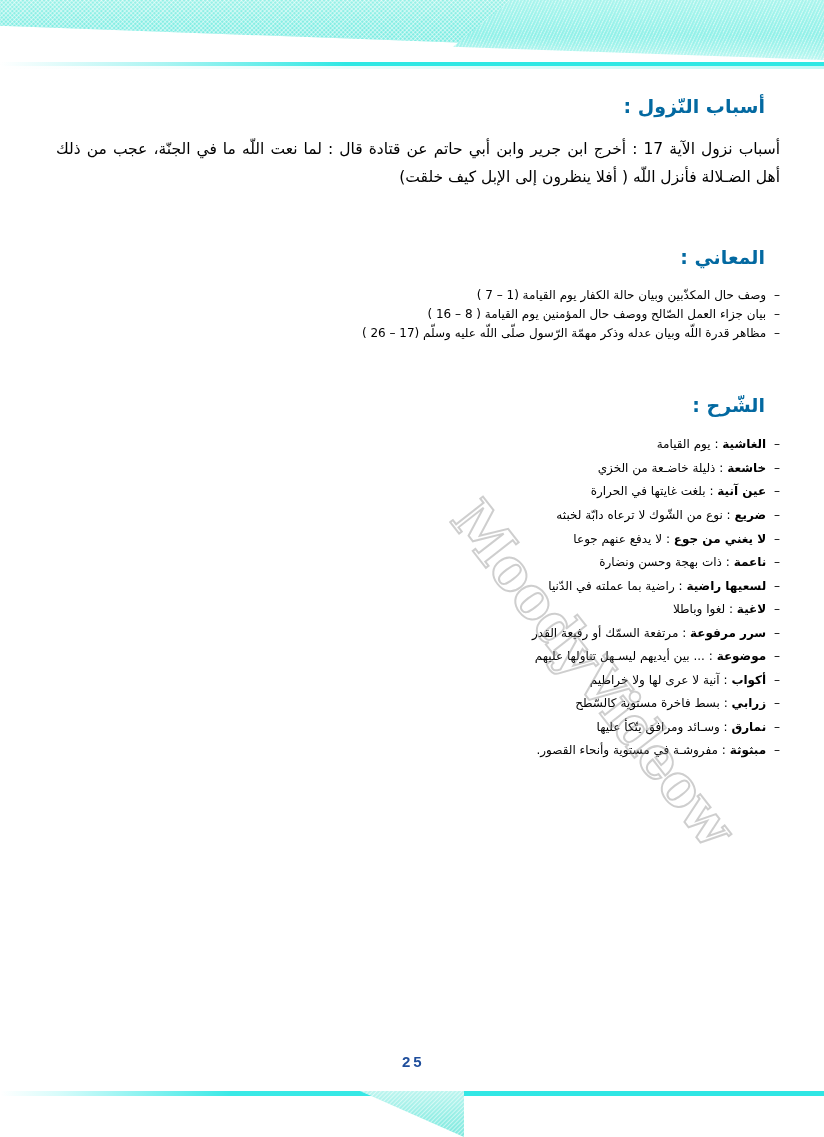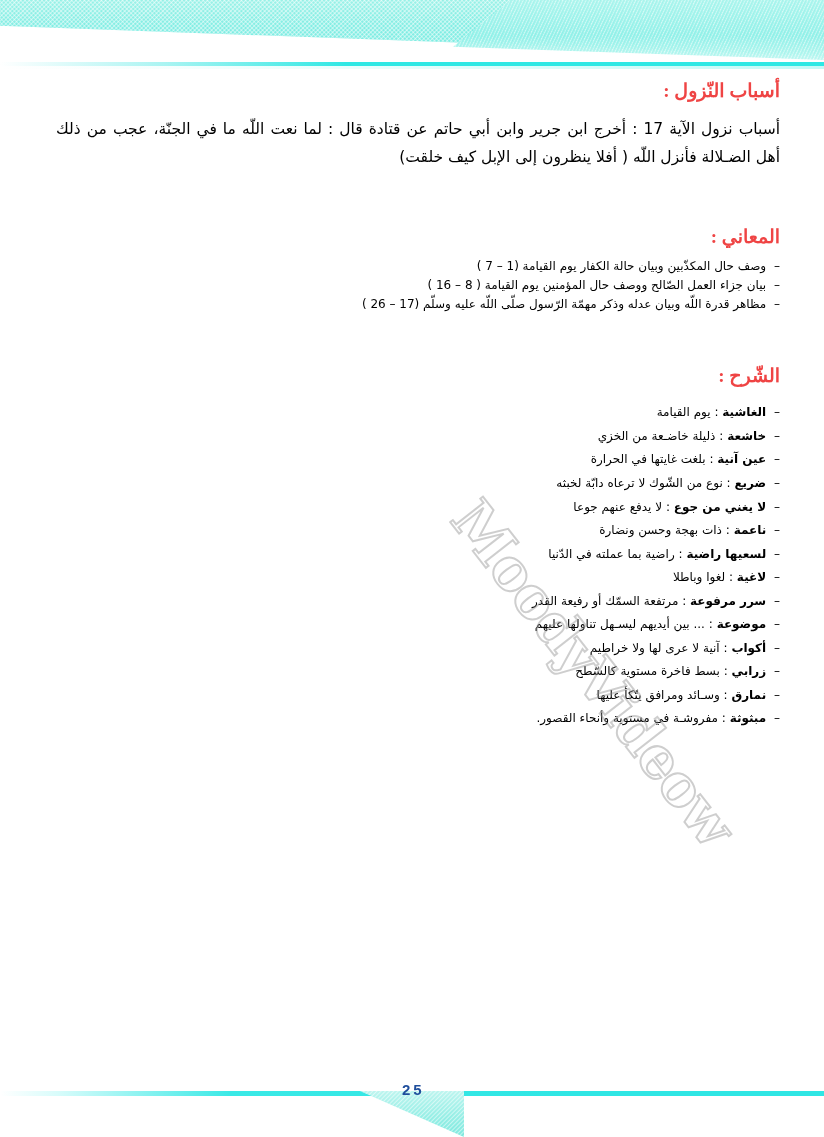--- a/index.html
+++ b/index.html
@@ -90,27 +90,26 @@
   
   .content {
     position: absolute;
     top: 78px;
     left: 44px;
     width: 736px;
     text-align: right;
   }
 
   h2.section-heading {
-    margin: 0;
-    color: #ef4444;
+    margin: 15px;
+    color: #0369a1;
     font-weight: bold;
     font-size: 19px;
     line-height: 1.4;
     letter-spacing: 0;
-    font-family: Liberation Serif, serif;
   }
 
   .para {
     font-size: 15.5px;
     line-height: 1.85;
     margin: 10px 0 0 12px;
     text-align: justify;
     text-align-last: right;
     direction: rtl;
   }
@@ -191,21 +190,21 @@
         rgba(255,255,255,0.55) 0px, rgba(255,255,255,0.0) 1px,
         rgba(255,255,255,0.0) 2px, rgba(255,255,255,0.5) 3px),
       linear-gradient(to bottom, #bdf5ef 0%, #94eee5 60%, #7fe9df 100%);
     -webkit-clip-path: polygon(100% 0, 100% 100%, 0 0);
     clip-path: polygon(100% 0, 100% 100%, 0 0);
   }
   .page-number {
     position: absolute;
     left: 402px;
     top: 1;
-    bottom: 39px;
+    bottom: 67px;
     color: #1f4e9c;
     font-size: 15px;
     font-weight: bold;
     letter-spacing: 3px;
     font-family: "Liberation Sans", sans-serif;
   }
 </style>
 </head>
 <body>
 

